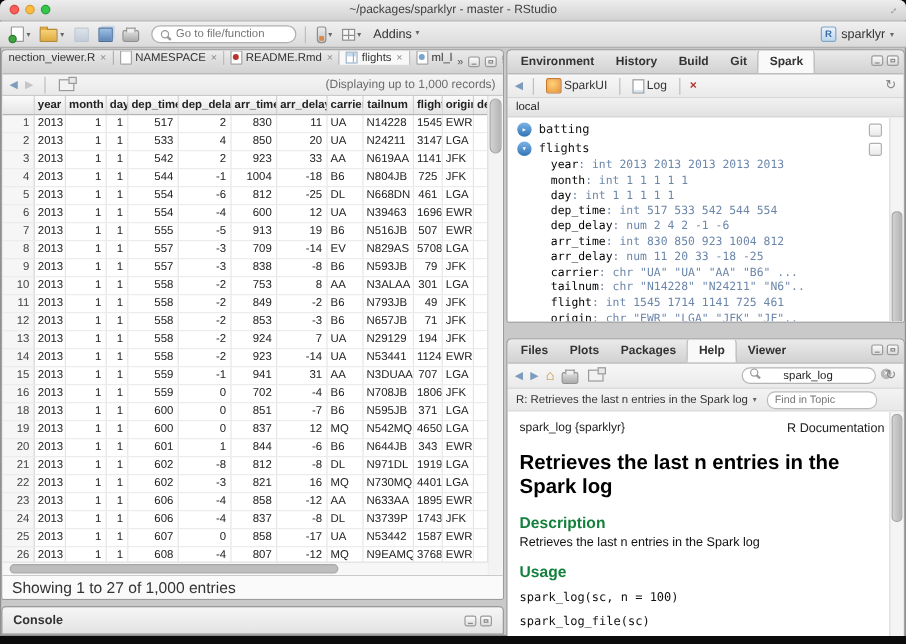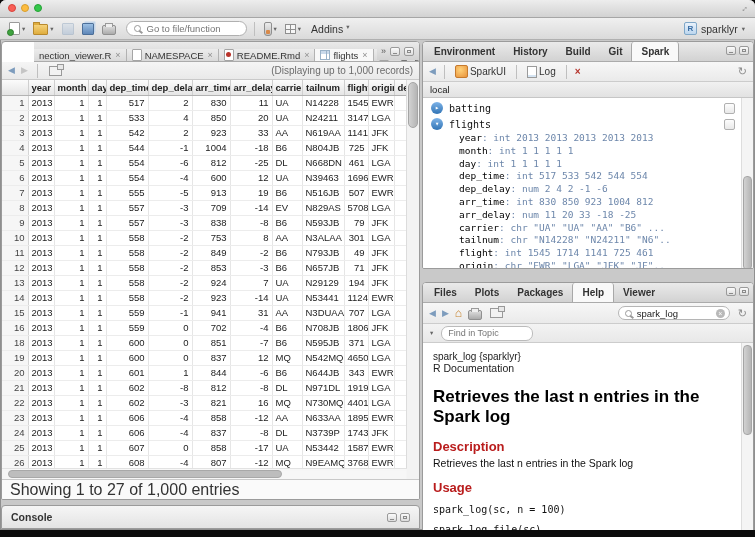--- a/index.html
+++ b/index.html
@@ -49,21 +49,21 @@
   .ptabbar{height:19px;flex:none;background:linear-gradient(#eaeaea,#d2d2d2);border-bottom:1px solid #ababab;display:flex;align-items:stretch;padding-left:2px;position:relative;overflow:hidden;}
   .ptab{padding:0 9px;font-size:10px;font-weight:bold;color:#333;display:flex;align-items:center;white-space:nowrap;}
   .ptab.active{background:#f9f9f9;border-left:1px solid #a8a8a8;border-right:1px solid #a8a8a8;border-radius:3px 3px 0 0;}
   .winbtns{position:absolute;right:4px;top:4px;display:flex;gap:3px;align-items:center;background:inherit;}
   .i-min,.i-max{width:10px;height:9px;border:1px solid #9a9a9a;background:linear-gradient(#fbfbfb,#dcdcdc);border-radius:2px;box-sizing:border-box;position:relative;}
   .i-min::after{content:"";position:absolute;left:2px;right:2px;bottom:1px;height:1px;background:#8a8a8a;}
   .i-max::after{content:"";position:absolute;left:2px;right:2px;top:2px;bottom:2px;border:1px solid #8a8a8a;}
 
   
   .editor-group{left:1px;top:41px;width:419px;height:459px;}
-  .etabbar{height:19px;flex:none;background:linear-gradient(#eaeaea,#d2d2d2);border-bottom:1px solid #ababab;display:flex;align-items:flex-end;position:relative;overflow:hidden;margin-left:32px;}
+  .etabbar{height:19px;flex:none;background:linear-gradient(#eaeaea,#d2d2d2);border-bottom:1px solid #ababab;display:flex;align-items:flex-start;position:relative;overflow:hidden;}
   .etab{display:flex;align-items:center;gap:3px;padding:0 5px;font-size:9.5px;color:#333;border-right:1px solid #b2b2b2;background:linear-gradient(#ececec,#d9d9d9);white-space:nowrap;}
   .etab.active{background:#f8f8f8;}
   .tclose{color:#909090;font-size:9px;margin-left:1px;}
   .ticon{flex:none;display:inline-block;}
   .ticon.doc,.ticon.docr{width:8px;height:10px;background:#fff;border:1px solid #a5a5a5;border-radius:1px;position:relative;}
   .ticon.docr::after{content:"";position:absolute;left:1px;top:2px;width:5px;height:5px;border-radius:50%;background:#7aa3cc;}
   .ticon.rmd{width:8px;height:10px;background:#fff;border:1px solid #a5a5a5;border-radius:1px;position:relative;}
   .ticon.rmd::after{content:"";position:absolute;left:1px;top:2px;width:5px;height:5px;border-radius:50%;background:#b9342b;}
   .ticon.grid{width:10px;height:10px;background:#fff;border:1px solid #9ab2c8;box-sizing:border-box;position:relative;}
   .ticon.grid::before{content:"";position:absolute;left:0;right:0;top:0;height:3px;background:#c9d9ea;}
@@ -81,21 +81,21 @@
   .grid-wrap{position:relative;flex:1;overflow:hidden;background:#fff;}
   table.grid{border-collapse:collapse;table-layout:fixed;width:406px;font-size:9.5px;color:#222;}
   .grid th{height:15px;background:linear-gradient(#fbfbfb,#e5e5e5);border-right:1px solid #cfcfcf;border-bottom:1px solid #b3b3b3;font-weight:bold;padding:0 3px;text-align:center;overflow:hidden;white-space:nowrap;box-sizing:border-box;}
   .grid td{height:15px;border-right:1px solid #e6e6e6;border-bottom:1px solid #ececec;padding:0 3px;white-space:nowrap;overflow:hidden;box-sizing:border-box;}
   .grid td.rn{background:#f6f6f6;border-right:1px solid #d5d5d5;color:#444;}
   .ar{text-align:right;} .al{text-align:left;}
   .vscroll{position:absolute;right:0;top:0;bottom:0;width:12px;background:#f3f3f3;border-left:1px solid #dcdcdc;}
   .vthumb{position:absolute;left:1px;top:2px;width:8px;height:44px;border-radius:5px;background:linear-gradient(90deg,#d2d2d2,#b5b5b5);border:1px solid #a5a5a5;}
   .hscroll{position:absolute;left:0;right:12px;bottom:0;height:10px;background:rgba(246,246,246,.92);border-top:1px solid #e2e2e2;}
   .hthumb{position:absolute;left:6px;top:1px;width:272px;height:6px;border-radius:4px;background:#bdbdbd;border:1px solid #a8a8a8;}
-  .status{height:19px;flex:none;border-top:1px solid #c9c9c9;background:#fafafa;display:flex;align-items:center;padding:0 8px;font-size:16px;color:#333;}
+  .status{height:19px;flex:none;border-top:1px solid #c9c9c9;background:#fafafa;display:flex;align-items:center;padding:0 8px;font-size:13px;color:#333;}
 
   
   .console-bar{position:absolute;left:1px;top:505px;width:419px;height:24px;background:linear-gradient(#f6f6f6,#e3e3e3);border:1px solid #9b9b9b;border-radius:4px 4px 0 0;box-sizing:border-box;display:flex;align-items:center;padding:0 9px;}
   .console-title{font-weight:bold;font-size:10.5px;color:#333;}
   .console-bar .winbtns{position:static;margin-left:auto;}
 
   
   .spark-pane{left:422px;top:41px;width:332px;height:228px;}
   .stoolbar{height:19px;flex:none;background:linear-gradient(#f7f7f7,#eaeaea);border-bottom:1px solid #ccc;display:flex;align-items:center;gap:5px;padding:0 6px;font-size:10px;color:#333;}
   .i-sparkui{width:11px;height:11px;background:radial-gradient(circle at 40% 35%,#ffd27a,#e8923a);border-radius:2px;border:1px solid #c67a2e;}
@@ -110,49 +110,50 @@
   .frow{height:12.8px;padding-left:36px;font-size:9.5px;white-space:nowrap;display:flex;overflow:hidden;}
   .fname{color:#000;}
   .finfo{color:#6d87ab;}
   .tscroll{position:absolute;right:0;top:0;bottom:0;width:11px;background:#f4f4f4;border-left:1px solid #ddd;}
   .tthumb{position:absolute;left:1px;top:78px;width:7px;height:92px;border-radius:4px;background:linear-gradient(90deg,#d2d2d2,#b5b5b5);border:1px solid #a5a5a5;}
 
   
   .help-pane{left:422px;top:282px;width:332px;height:257px;}
   .htoolbar{height:20px;flex:none;background:linear-gradient(#f7f7f7,#eaeaea);border-bottom:1px solid #ccc;display:flex;align-items:center;gap:6px;padding:0 6px;}
   .i-home{color:#c8842e;font-size:12px;line-height:1;}
-  .hsearch{margin-left:auto;display:flex;align-items:center;gap:3px;background:#fff;border:1px solid #b5b5b5;border-radius:8px;height:14px;padding:0 4px 0 6px;width:112px;box-sizing:border-box;}
+  .hsearch{margin-left:auto;display:flex;align-items:flex-start;gap:19px;background:#fff;border:1px solid #b5b5b5;border-radius:8px;height:14px;padding:0 4px 0 6px;width:112px;box-sizing:border-box;}
   .hsearch input{border:none;outline:none;flex:1;font-size:9.5px;color:#222;background:transparent;width:60px;font-family:"Liberation Sans",sans-serif;}
   .clear{width:9px;height:9px;border-radius:50%;background:#b9b9b9;color:#fff;font-size:7px;line-height:9px;text-align:center;flex:none;}
   .topicbar{height:18px;flex:none;background:linear-gradient(#f3f3f3,#e8e8e8);border-bottom:1px solid #ccc;display:flex;align-items:center;gap:4px;padding:0 7px;font-size:9.5px;color:#333;white-space:nowrap;overflow:hidden;}
   .find{height:13px;border:1px solid #bbb;border-radius:7px;background:#fff;font-size:9px;color:#333;padding:0 6px;width:78px;outline:none;flex:none;margin-left:4px;font-family:"Liberation Sans",sans-serif;}
   .hcontent{flex:1;position:relative;background:#fff;padding:8px 16px 0 10px;overflow:hidden;}
-  .meta{display:flex;justify-content:space-between;font-size:10.5px;color:#222;flex-direction:column;}
+  .meta{display:flex;justify-content:space-between;font-size:10.5px;color:#222;}
   .htitle{font-size:17px;margin:13px 0 4px;color:#000;font-weight:bold;line-height:1.2;}
-  .hsec{font-size:13px;margin:11px 0 3px;color:#b91c1c;font-weight:bold;}
+  .hsec{font-size:13px;margin:11px 0 3px;color:#15803d;font-weight:bold;}
   .hp{font-size:10.5px;margin:3px 0;color:#111;}
   .codeline{font-family:"DejaVu Sans Mono",monospace;font-size:10px;margin:9px 0;color:#111;}
   .aname{font-family:"DejaVu Sans Mono",monospace;font-size:10px;}
   .hscrollbar{position:absolute;right:0;top:0;bottom:0;width:11px;background:#f4f4f4;border-left:1px solid #ddd;}
   .hthumb2{position:absolute;left:1px;top:2px;width:7px;height:88px;border-radius:4px;background:linear-gradient(90deg,#d2d2d2,#b5b5b5);border:1px solid #a5a5a5;}
 
   .bottom-strip{position:absolute;left:0;top:530px;width:755px;height:7px;background:#0b0b0b;}
 </style>
 </head>
 <body>
 
 <div class="screen">
   <div class="window">
 
     <div class="titlebar">
       <div class="tl-group">
         <span class="tl red"></span>
         <span class="tl yellow"></span>
         <span class="tl green"></span>
       </div>
+      <div class="title">~/packages/sparklyr - master - RStudio</div>
       <span class="resize-glyph">↔</span>
     </div>
 
     <div class="toolbar">
       <span class="tbtn">
           <span class="i-newdoc"></span>
           <span class="dd">▾</span>
         </span>
       <span class="tbtn">
           <span class="i-folder"></span>
@@ -779,20 +780,21 @@
         <span class="i-printer"></span>
         <span class="i-popout"></span>
         <span class="hsearch">
           <span class="i-mag"></span>
           <input value="spark_log" style="">
           <span class="clear">×</span>
         </span>
         <span class="i-refresh" style="margin-left:2px;">↻</span>
       </div>
       <div class="topicbar">
+        <span>R: Retrieves the last n entries in the Spark log</span>
         <span class="dd">▾</span>
         <input class="find" placeholder="Find in Topic" style="">
       </div>
       <div class="hcontent">
         <div class="meta">
           <span class="aname" style="font-family:'Liberation Sans',sans-serif;">spark_log {sparklyr}</span>
           <span>R Documentation</span>
         </div>
         <div class="htitle">Retrieves the last n entries in the Spark log</div>
         <div class="hsec">Description</div>

